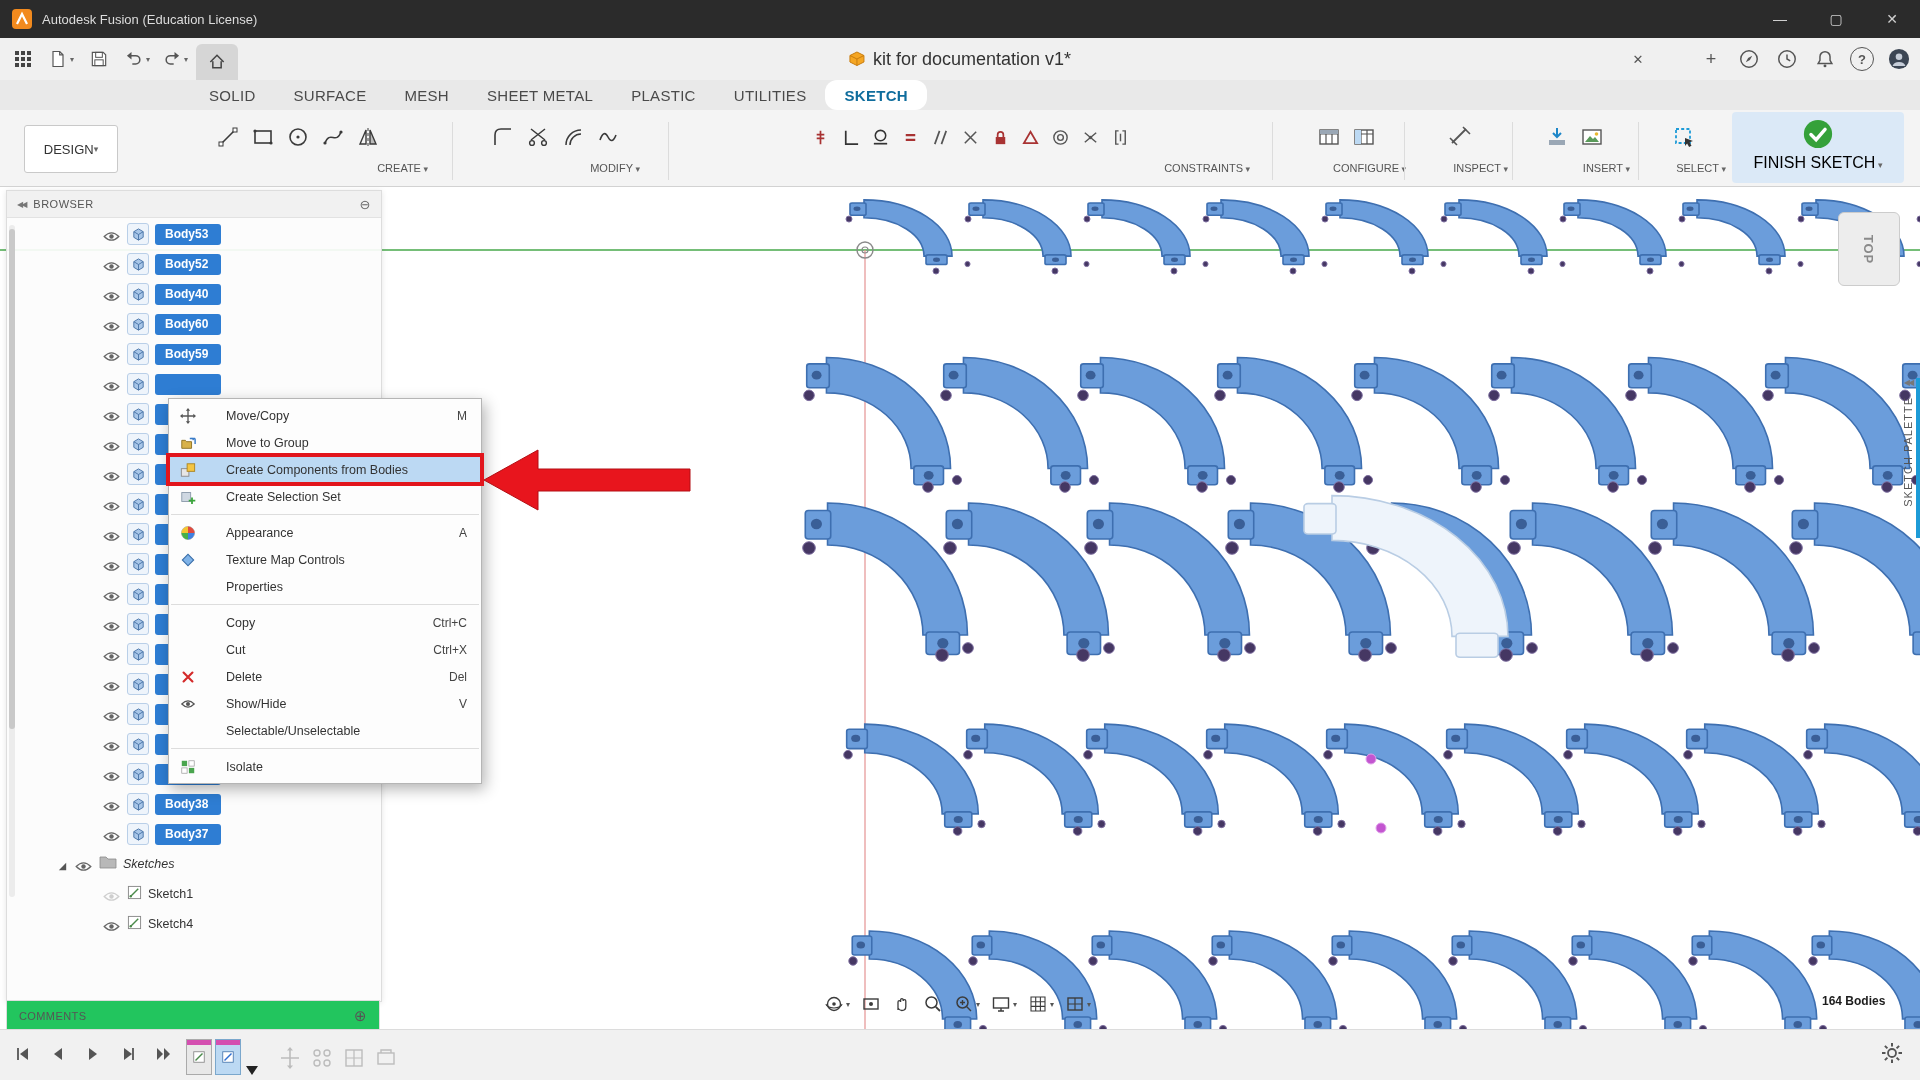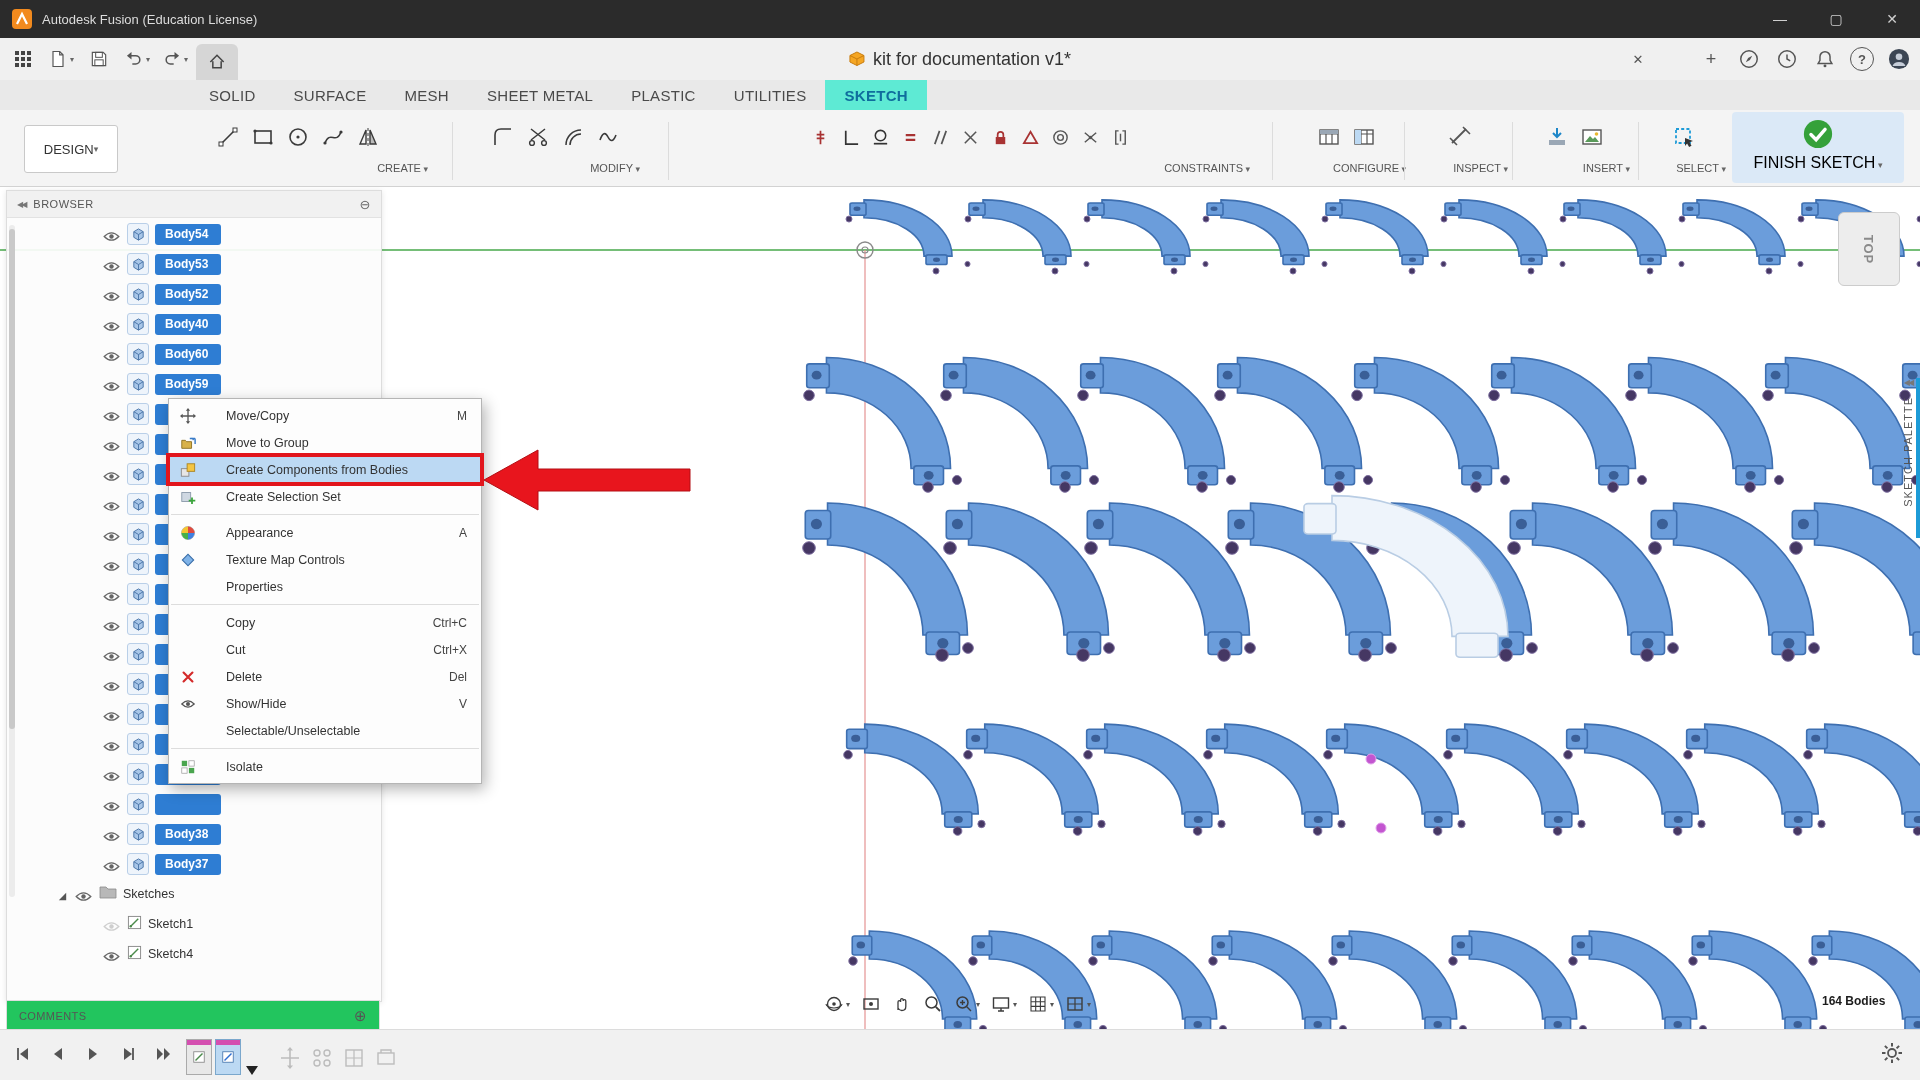--- a/index.html
+++ b/index.html
@@ -24,21 +24,21 @@
   .tab-close{position:absolute;left:1626px;top:9px;width:24px;height:24px;display:flex;align-items:center;justify-content:center;color:#555;font-size:13px;}
   .right-tools{position:absolute;right:8px;top:0;height:42px;display:flex;align-items:center;gap:12px;}
   .rt-icon{width:26px;height:26px;display:flex;align-items:center;justify-content:center;color:#444;}
   .rt-icon svg{width:22px;height:22px;}
   .newtab{font-size:18px;color:#555;width:26px;text-align:center;}
   .help-circle{width:22px;height:22px;border:1.6px solid #555;border-radius:50%;display:flex;align-items:center;justify-content:center;font-size:13px;font-weight:bold;color:#555;}
 
   
   .ribbon-tabs{position:absolute;top:80px;left:0;right:0;height:30px;background:#e9e9e9;border-bottom:1px solid #d8d8d8;display:flex;align-items:stretch;padding-left:190px;z-index:20;}
   .rtab{display:flex;align-items:center;padding:0 19px;font-size:15px;color:#4a4a4a;letter-spacing:.3px;}
-  .rtab.active{background:#5eead4;color:#0f6d9d;font-weight:bold;}
+  .rtab.active{background:#ffffff;color:#0f6d9d;font-weight:bold;border-radius:12px;}
 
   
   .ribbon{position:absolute;top:110px;left:0;right:0;height:76px;background:#f4f4f4;border-bottom:1px solid #d2d2d2;z-index:20;}
   .design-btn{position:absolute;left:24px;top:15px;width:92px;height:46px;background:#fff;border:1px solid #c9c9c9;border-radius:3px;
               display:flex;align-items:center;justify-content:center;font-size:13px;color:#333;}
   .group{position:absolute;top:5px;text-align:right;}
   .group .icons{display:flex;gap:9px;justify-content:center;align-items:center;height:44px;}
   .group .glabel{font-size:11px;color:#555;margin-top:3px;}
   .dd::after{content:" ▾";font-size:9px;color:#666;}
   .gsep{position:absolute;top:12px;width:1px;height:58px;background:#dcdcdc;}
@@ -55,21 +55,21 @@
   .browser{position:absolute;left:6px;top:190px;width:374px;height:810px;background:rgba(252,252,252,.93);
            border:1px solid #ddd;box-shadow:0 1px 6px rgba(0,0,0,.10);z-index:10;}
   .b-head{height:26px;display:flex;align-items:center;background:#f1f1f1;border-bottom:1px solid #e2e2e2;
           font-size:11px;color:#555;letter-spacing:.5px;padding:0 10px;}
   .b-chev{font-size:8px;color:#777;letter-spacing:-2px;margin-right:8px;}
   .b-minus{margin-left:auto;color:#666;font-size:13px;}
   .b-scroll{position:absolute;left:2px;top:34px;width:6px;height:672px;background:#ececec;border-radius:3px;}
   .b-thumb{position:absolute;left:0;top:4px;width:6px;height:500px;background:#c9c9c9;border-radius:3px;}
   .b-rows{position:absolute;top:28px;left:14px;right:2px;}
   .b-row{height:30px;display:flex;align-items:center;gap:6px;padding-left:82px;}
-  .b-row.folder{padding-left:36px;}
+  .b-row.folder{padding-left:36px;font-style:italic;}
   .tri{width:12px;height:12px;}
   .eye{width:18px;height:12px;flex:0 0 18px;}
   .eye-off{opacity:.3;}
   .icon-box{width:20px;height:20px;background:#eef4fb;border:1px solid #b9cfe8;border-radius:3px;display:flex;align-items:center;justify-content:center;flex:0 0 20px;}
   .icon-box svg{width:15px;height:15px;}
   .chip{background:#2e7dd3;color:#fff;font-size:12px;font-weight:bold;padding:2px 10px;border-radius:3px;min-width:46px;height:17px;line-height:17px;white-space:nowrap;}
   .plain-label{font-size:12.5px;color:#333;}
   .comments{position:absolute;left:6px;top:1000px;width:374px;height:32px;background:#22c55e;border:1px solid #ddd;
             box-sizing:border-box;display:flex;align-items:center;font-size:11px;color:#555;letter-spacing:.4px;padding:0 12px;z-index:11;}
   .comments .addc{margin-left:auto;font-size:15px;color:#555;}
@@ -955,33 +955,20 @@
 <div class="browser">
   <div class="b-head">
     <span class="b-chev">◀◀</span>
     <span>BROWSER</span>
     <span class="b-minus">⊖</span>
   </div>
   <div class="b-scroll">
       <div class="b-thumb"></div>
     </div>
   <div class="b-rows" id="browser-rows">
-      <div class="b-row">
-        <span class="eye "><svg viewBox="0 0 18 12" width="17" height="11">
-            <path d="M1 6 Q9 -2 17 6 Q9 14 1 6 Z" fill="none" stroke="#666" stroke-width="1.3"></path>
-            <circle cx="9" cy="6" r="2.4" fill="#666"></circle>
-          </svg></span>
-        <span class="icon-box">
-          <svg viewBox="0 0 16 16">
-            <path d="M3 5 L8 2 L13 5 V11 L8 14 L3 11 Z" fill="#a8c6e8" stroke="#4a74a8" stroke-width="1"></path>
-            <path d="M3 5 L8 8 L13 5 M8 8 V14" fill="none" stroke="#4a74a8" stroke-width="1"></path>
-          </svg>
-        </span>
-        <span class="chip">Body54</span>
-      </div>
       <div class="b-row">
         <span class="eye "><svg viewBox="0 0 18 12" width="17" height="11">
             <path d="M1 6 Q9 -2 17 6 Q9 14 1 6 Z" fill="none" stroke="#666" stroke-width="1.3"></path>
             <circle cx="9" cy="6" r="2.4" fill="#666"></circle>
           </svg></span>
         <span class="icon-box">
           <svg viewBox="0 0 16 16">
             <path d="M3 5 L8 2 L13 5 V11 L8 14 L3 11 Z" fill="#a8c6e8" stroke="#4a74a8" stroke-width="1"></path>
             <path d="M3 5 L8 8 L13 5 M8 8 V14" fill="none" stroke="#4a74a8" stroke-width="1"></path>
           </svg>

